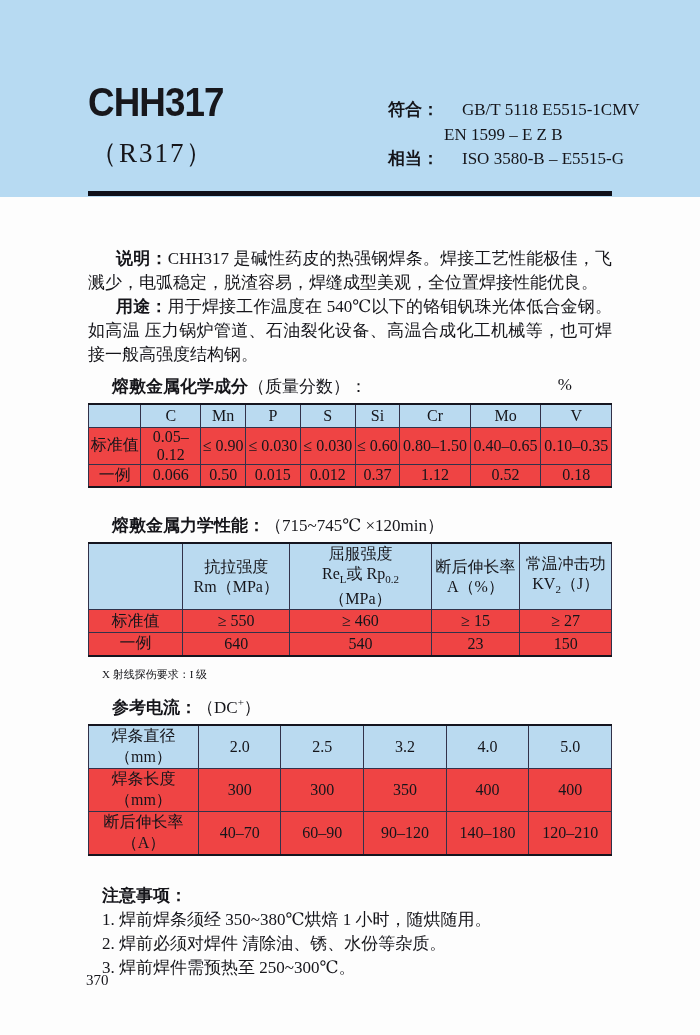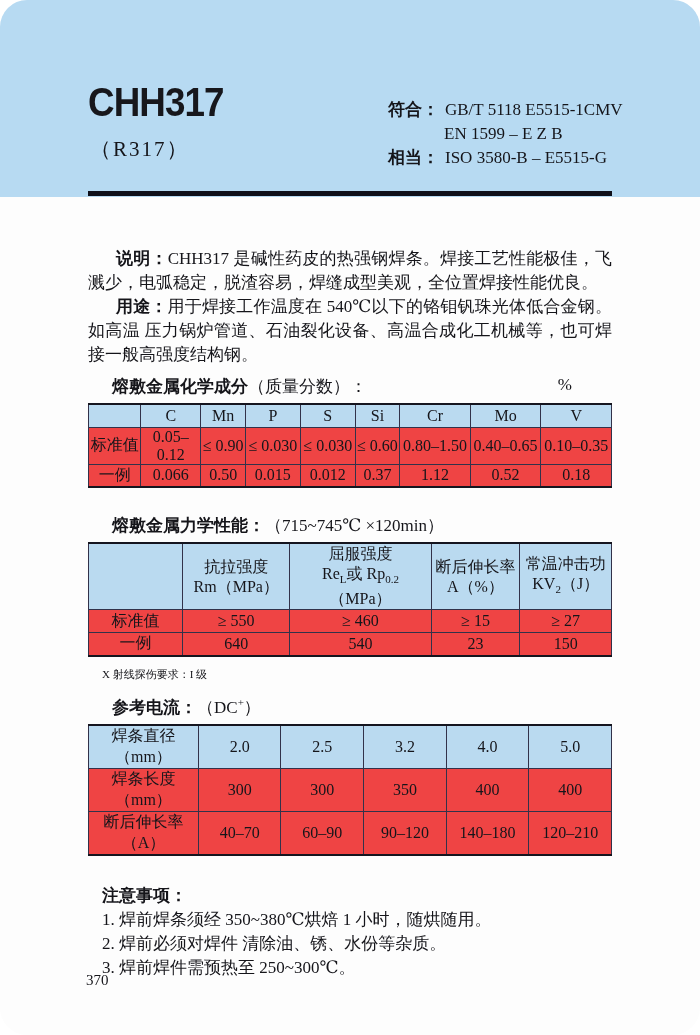--- a/index.html
+++ b/index.html
@@ -1,33 +1,32 @@
 <!DOCTYPE html>
 <html><head>
 <meta charset="utf-8">
 <style>
   * { margin:0; padding:0; box-sizing:border-box; }
   html,body { background:#ffffff; }
   .page {
     width:700px; height:1035px; position:relative; overflow:hidden;
     background:#fdfdfd; color:#15151a;
     font-family:"Liberation Serif","DejaVu Serif",serif;
-    border-radius:27px;
   }
   
   .header { position:relative; height:197px; background:#b7daf2; }
   .model-name {
     position:absolute; left:88px; top:82px;
     font-family:"Liberation Sans","DejaVu Sans",sans-serif;
     font-weight:700; font-size:40px; line-height:1; color:#17171c;
     transform:scaleX(.92); transform-origin:left center; letter-spacing:-1px;
   }
-  .model-alt { position:absolute; left:90px; top:135px; font-size:21px; letter-spacing:2px; }
+  .model-alt { position:absolute; left:90px; top:135px; font-size:27px; letter-spacing:2px; }
   .standards { position:absolute; left:388px; top:98px; font-size:17px; line-height:24px; white-space:nowrap; }
-  .std-label { font-family:Liberation Sans, sans-serif; font-weight:600; margin-right:6px; }
+  .std-label { font-family:Liberation Mono, monospace; font-weight:600; margin-right:23px; }
   .std-indent { padding-left:56px; }
   .header-rule { position:absolute; left:88px; top:191px; width:524px; height:5px; background:#10101a; }
   
   .body { padding:50px 88px 0 88px; }
   .para { font-size:17px; line-height:24px; text-align:justify; text-indent:28px; }
   .para-label { font-family:"Liberation Sans","DejaVu Sans",sans-serif; font-weight:600; }
   .sec-title-row { display:flex; justify-content:space-between; margin-top:8px; padding:0 40px 0 24px; }
   .sec-title { font-family:"Liberation Sans","DejaVu Sans",sans-serif; font-weight:600; font-size:17px; }
   .sec-cond { font-family:"Liberation Serif","DejaVu Serif",serif; font-weight:400; font-size:17px; }
   .unit { font-size:17px; }

